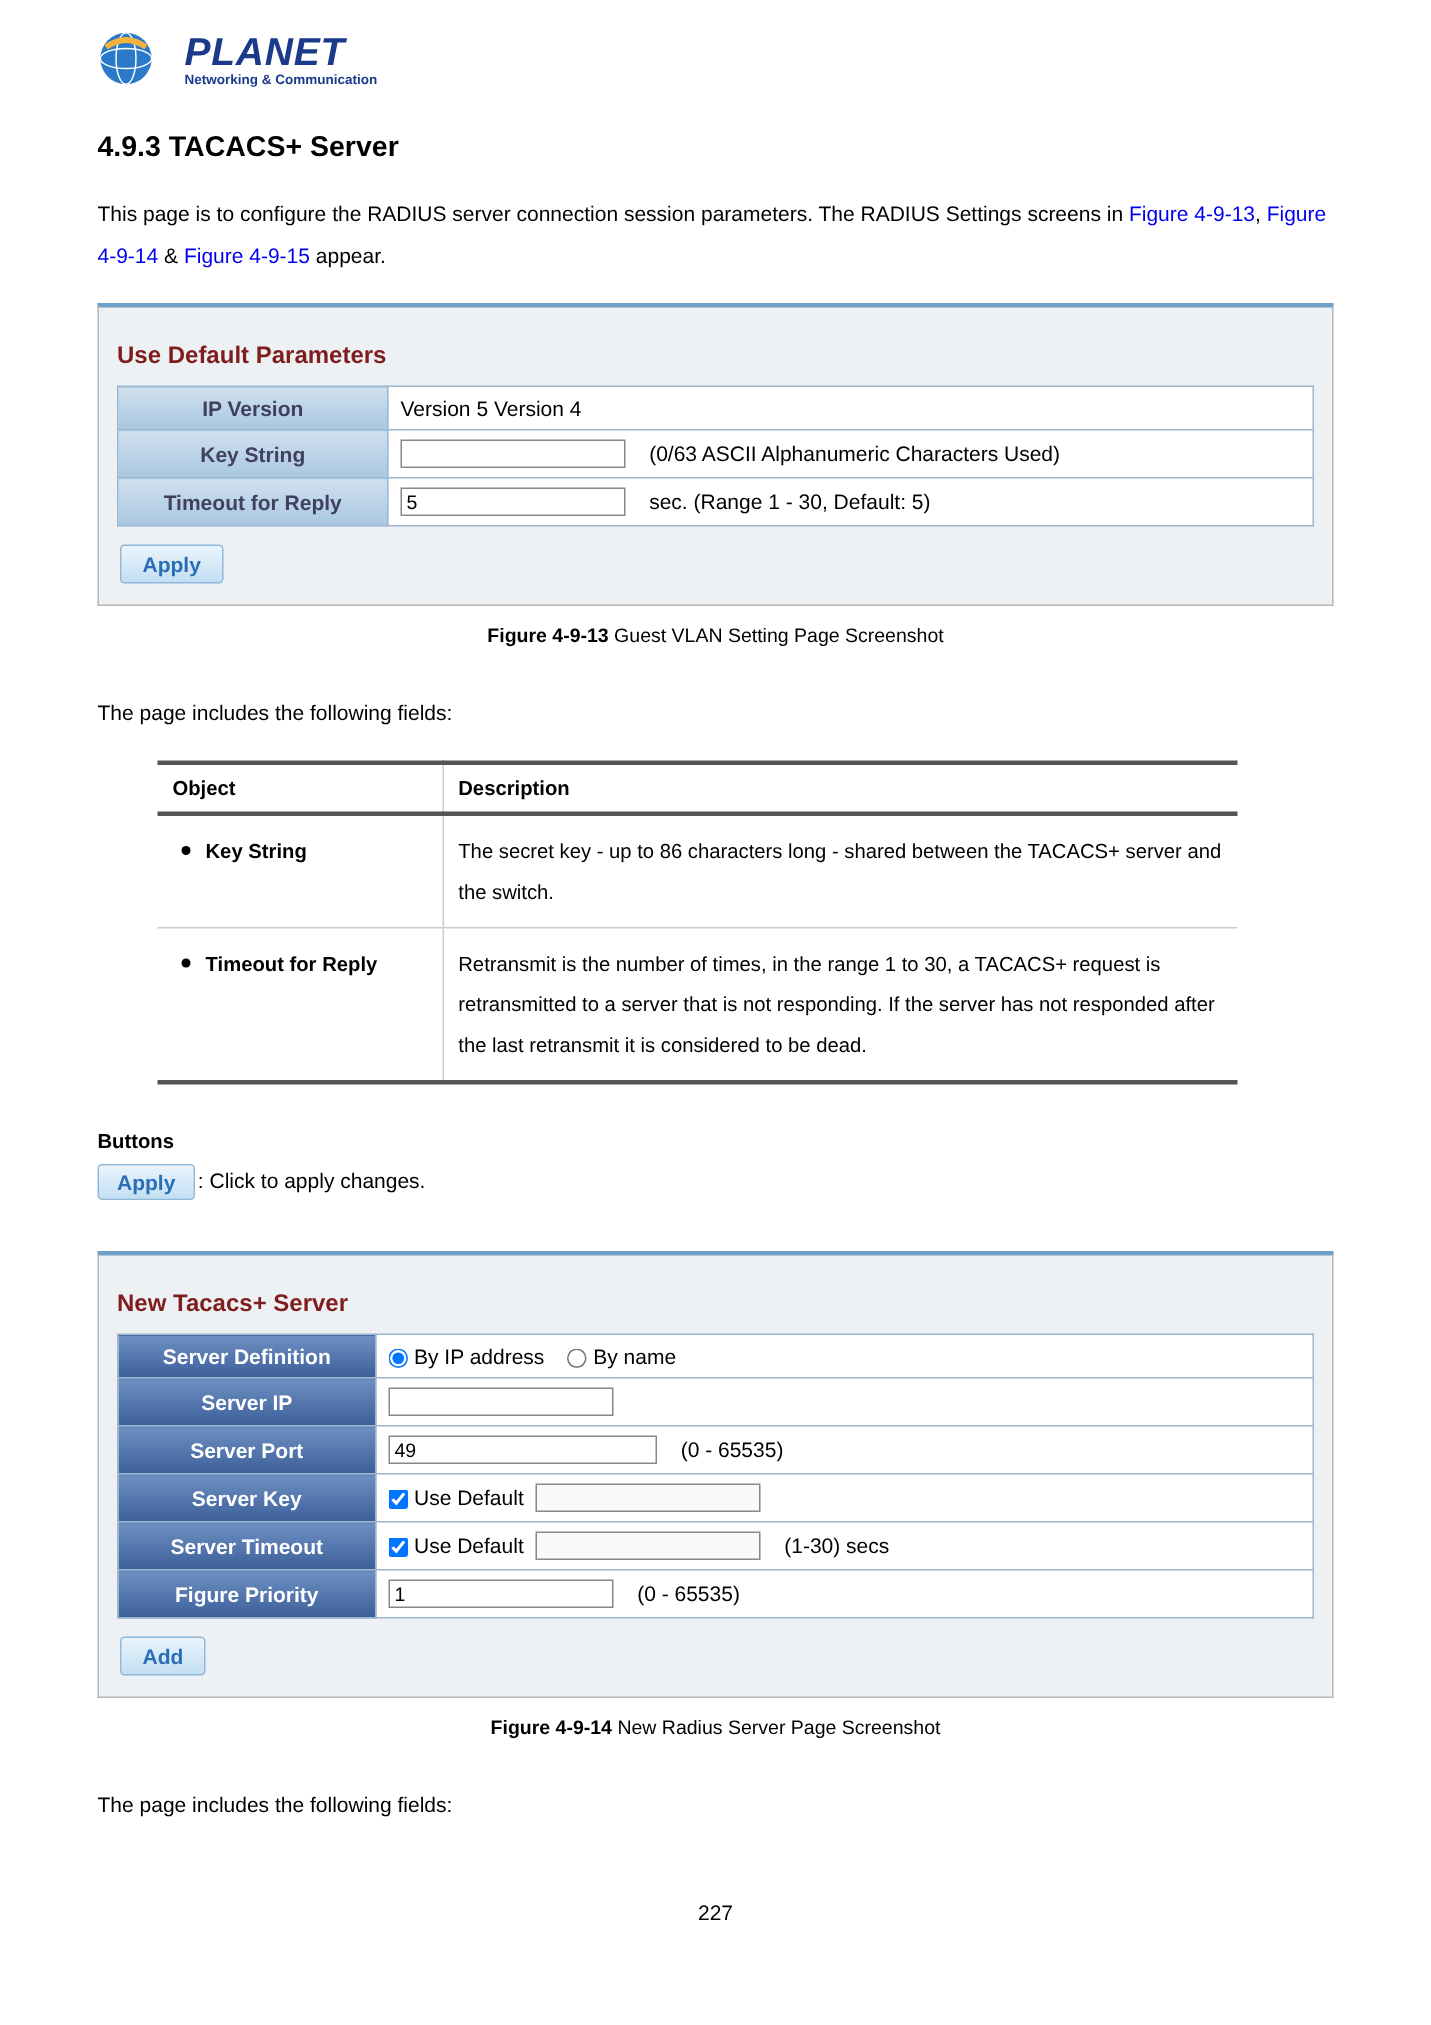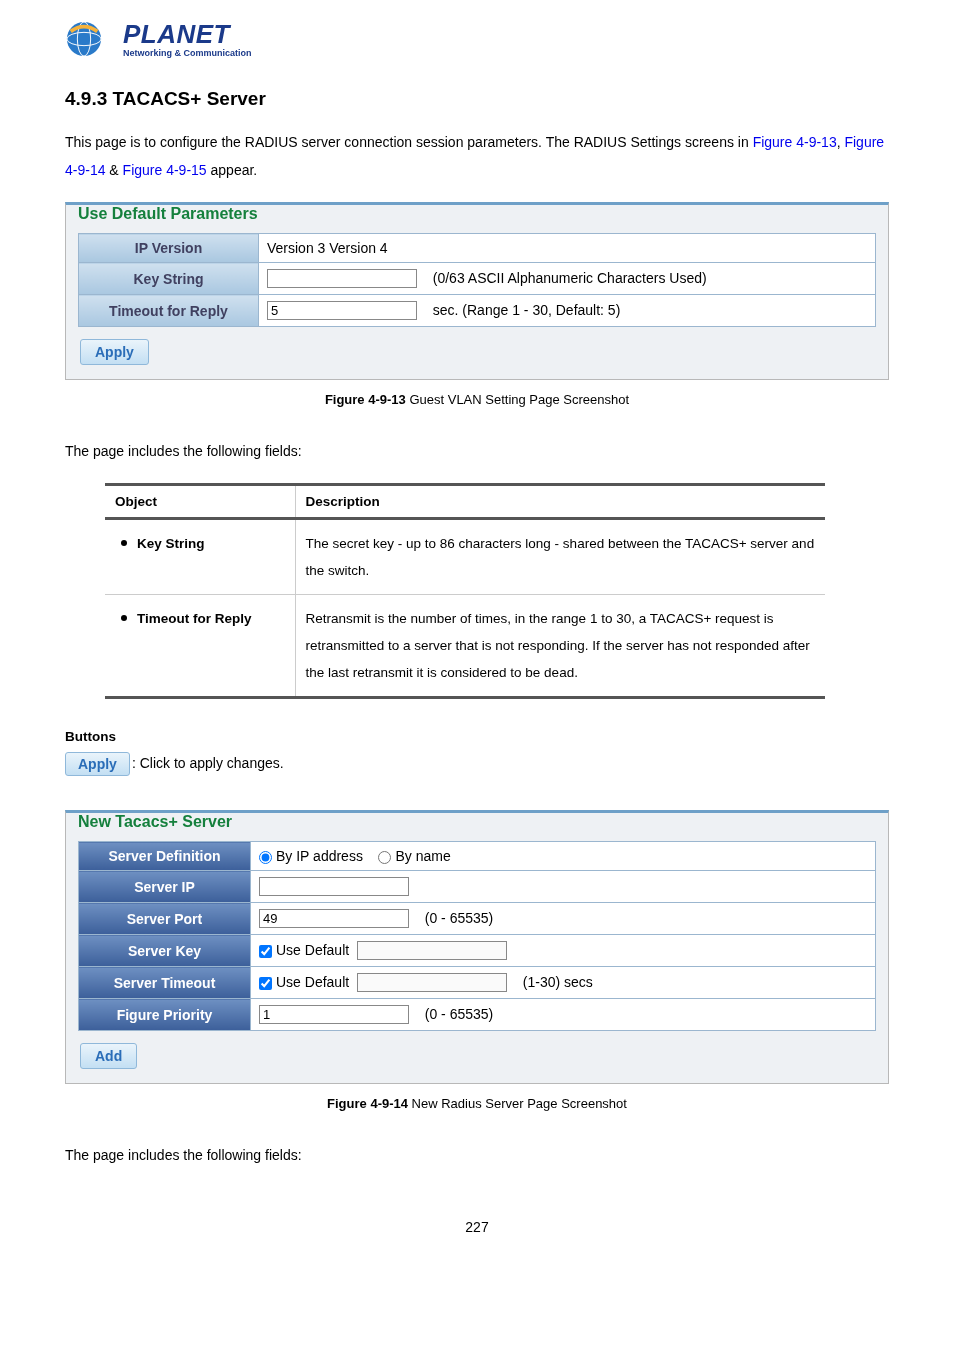--- a/index.html
+++ b/index.html
@@ -24,22 +24,22 @@
 
   
   .panel {
     border:1px solid #b8b8b8;
     border-top:3px solid #6ea0c8;
     background:#eef1f4;
     padding:0 0 14px 0;
     margin:14px 0 6px 0;
   }
   .panel-title {
-    font-size:16px; font-weight:bold; color:#15803d;
-    padding:0 12px 10px 12px;
+    font-size:16px; font-weight:bold; color:#7f1d1d;
+    padding:24px 12px 10px 12px;
   }
   table.form {
     width:calc(100% - 24px);
     margin:0 12px;
     border-collapse:collapse;
     font-size:14px;
   }
   table.form td, table.form th {
     border:1px solid #9bb6cf;
     padding:6px 8px;
@@ -125,21 +125,21 @@
 <p class="body">
   <span>This page is to configure the RADIUS server connection session parameters. The RADIUS Settings screens in </span><a class="link">Figure 4-9-13</a><span>, </span><a class="link">Figure 4-9-14</a><span> &amp; </span><a class="link">Figure 4-9-15</a><span> appear.</span>
 </p>
 
 <div class="panel">
   <div class="panel-title">Use Default Parameters</div>
   <table class="form">
     <tbody>
         <tr>
       <th class="lbl">IP Version</th>
-      <td>Version 3 Version 4</td>
+      <td>Version 5 Version 4</td>
     </tr>
     <tr>
       <th class="lbl">Key String</th>
       <td>
         <input class="small-input" style="width: 150px;">
         <span class="gap"></span>
         <span>(0/63 ASCII Alphanumeric Characters Used)</span>
       </td>
     </tr>
     <tr>
@@ -199,21 +199,21 @@
         <label><input type="radio" class="radiochk" name="sd" style=""><span>By name</span></label>
       </td>
     </tr>
     <tr>
       <th class="lbl">Server IP</th>
       <td><input class="small-input" style="width: 150px;"></td>
     </tr>
     <tr>
       <th class="lbl">Server Port</th>
       <td>
-        <input class="small-input" style="width: 150px;" value="49">
+        <input class="small-input" style="width: 179px;" value="49">
         <span class="gap"></span>
         <span>(0 - 65535)</span>
       </td>
     </tr>
     <tr>
       <th class="lbl">Server Key</th>
       <td>
         <label><input type="checkbox" class="radiochk" checked="" style=""><span>Use Default</span></label>
         <input class="small-input" style="width: 150px; margin-left: 4px;" disabled="">
       </td>

